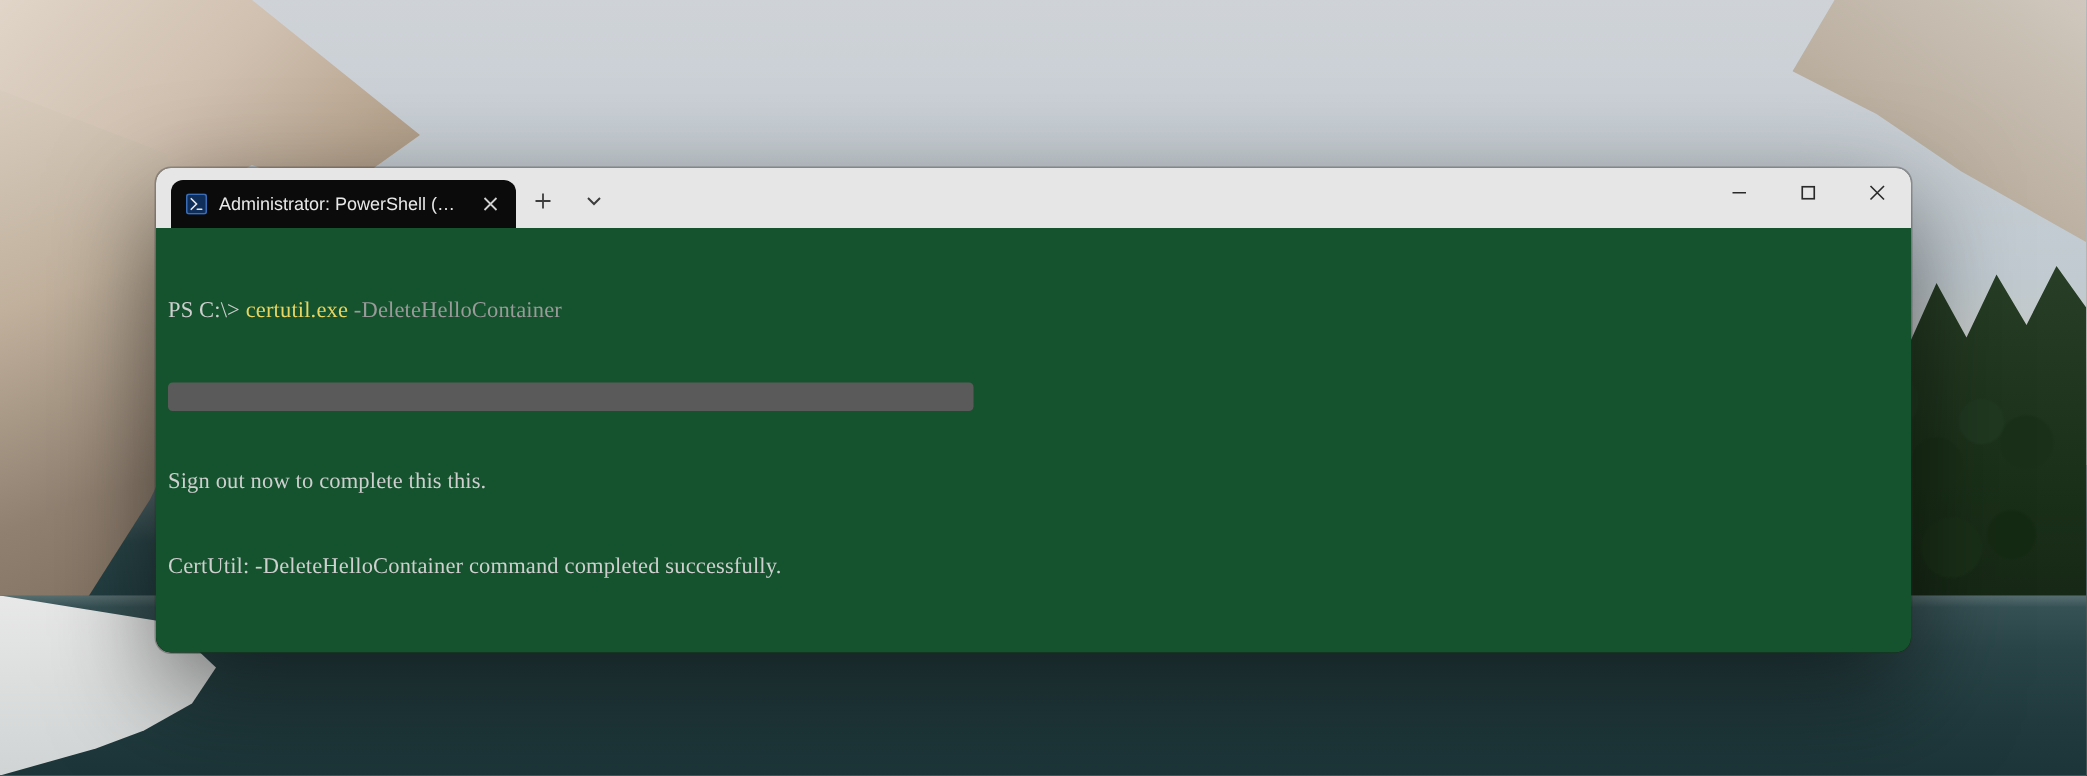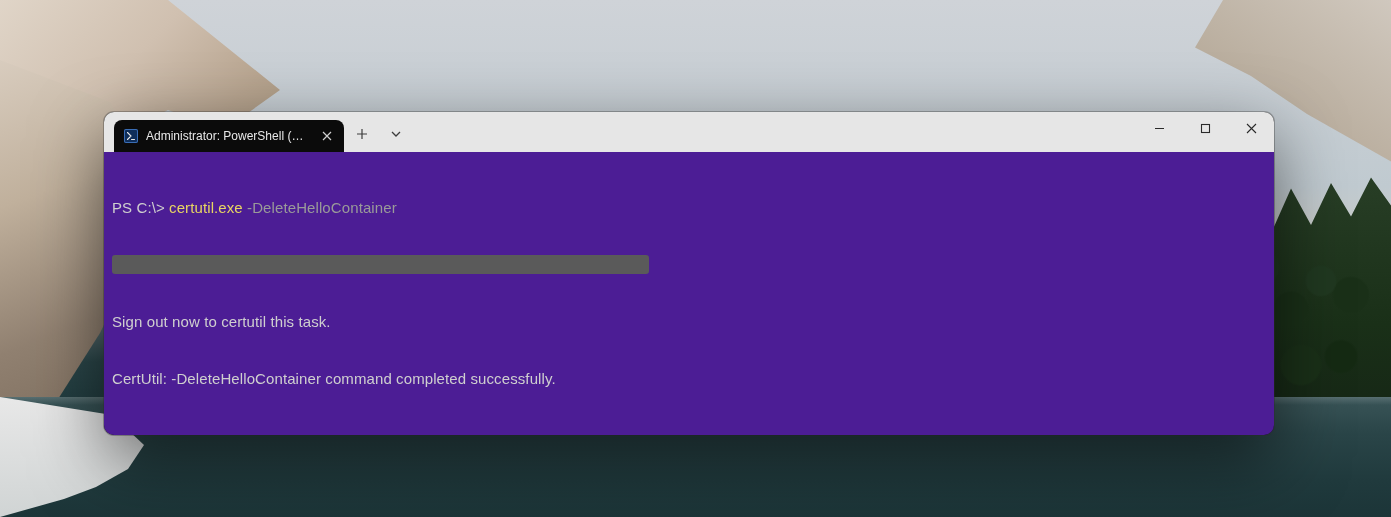--- a/index.html
+++ b/index.html
@@ -139,23 +139,23 @@
       display: flex;
     }
     .wincontrols .btn {
       width: 46px; height: 32px;
       display: flex; align-items: center; justify-content: center;
       color: #2a2a2a;
     }
 
     .terminal {
       flex: 1 1 auto;
-      background: #4c1d95;
+      background: #14532d;
       color: #cfcfcf;
-      font-family: Liberation Sans, sans-serif;
+      font-family: Liberation Serif, serif;
       font-size: 15px;
       line-height: 19px;
       padding: 8px 3px 8px 8px;
       position: relative;
       white-space: pre;
       letter-spacing: 0.1px;
     }
     .line { position: relative; height: 19px; }
     .prompt { color: #cfcfcf; }
     .cmd { color: #e8d562; }
@@ -222,17 +222,17 @@
         <svg width="11" height="11" viewBox="0 0 11 11">
             <path d="M1 1 L10 10 M10 1 L1 10" stroke="currentColor" stroke-width="1.1"></path>
           </svg>
       </div>
     </div>
   </div>
 
   <div class="terminal">
     <div class="line"><span class="prompt">PS C:\&gt; </span><span class="cmd">certutil.exe</span><span class="arg"> -DeleteHelloContainer</span></div>
     <div class="line"><span class="redact" style="left:0px; width:537px;"></span></div>
-    <div class="line"><span>Sign out now to certutil this task.</span></div>
+    <div class="line"><span>Sign out now to complete this this.</span></div>
     <div class="line"><span>CertUtil: -DeleteHelloContainer command completed successfully.</span></div>
     
   </div>
 </div>
 
 </body></html>

